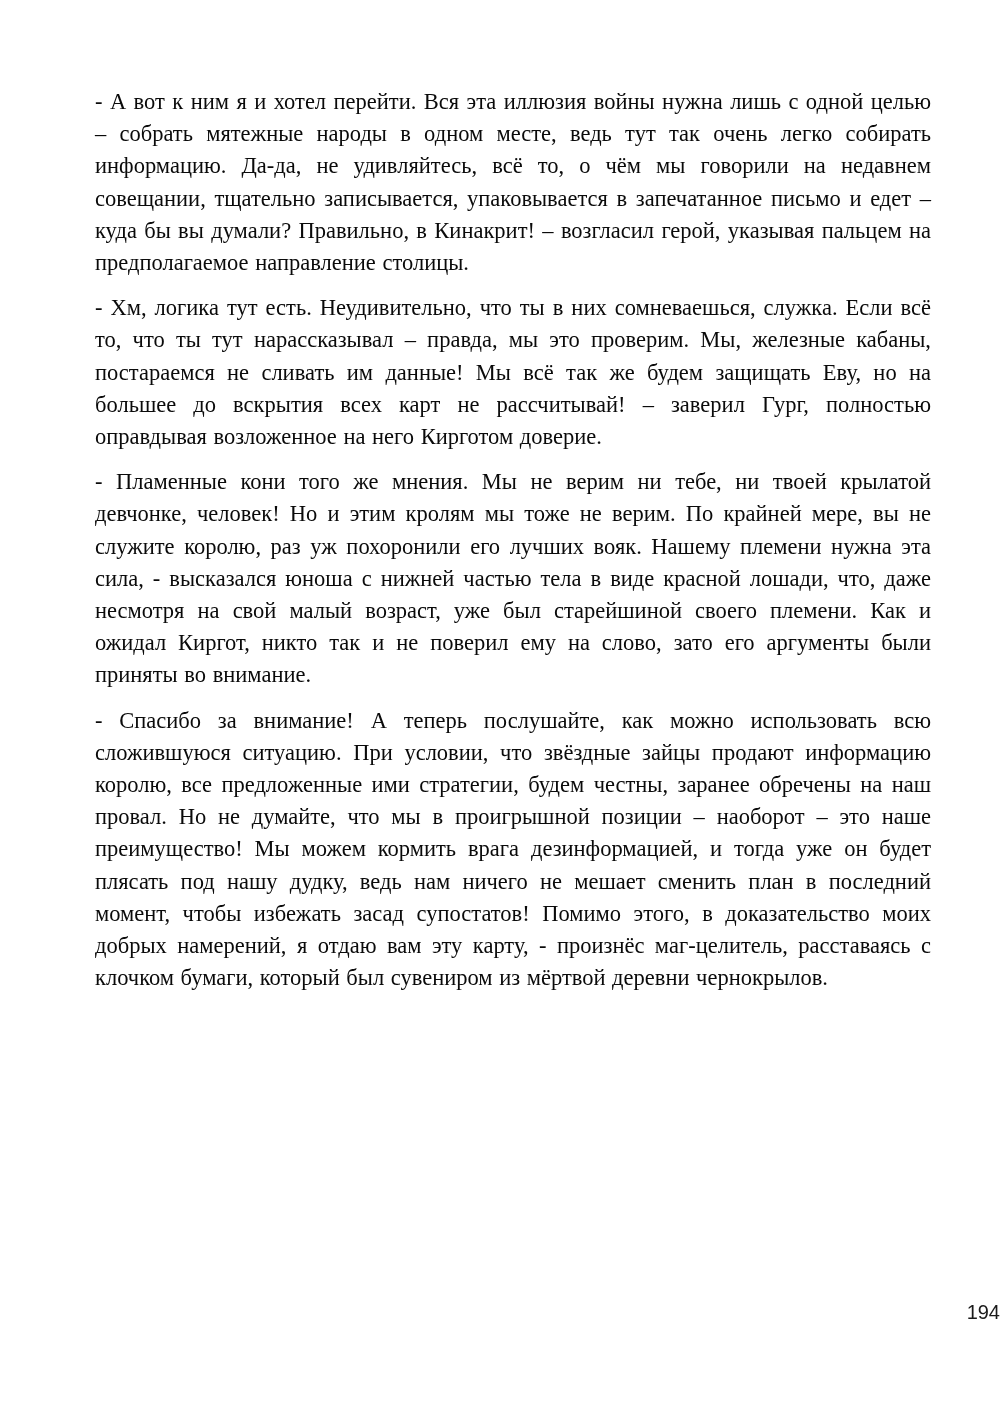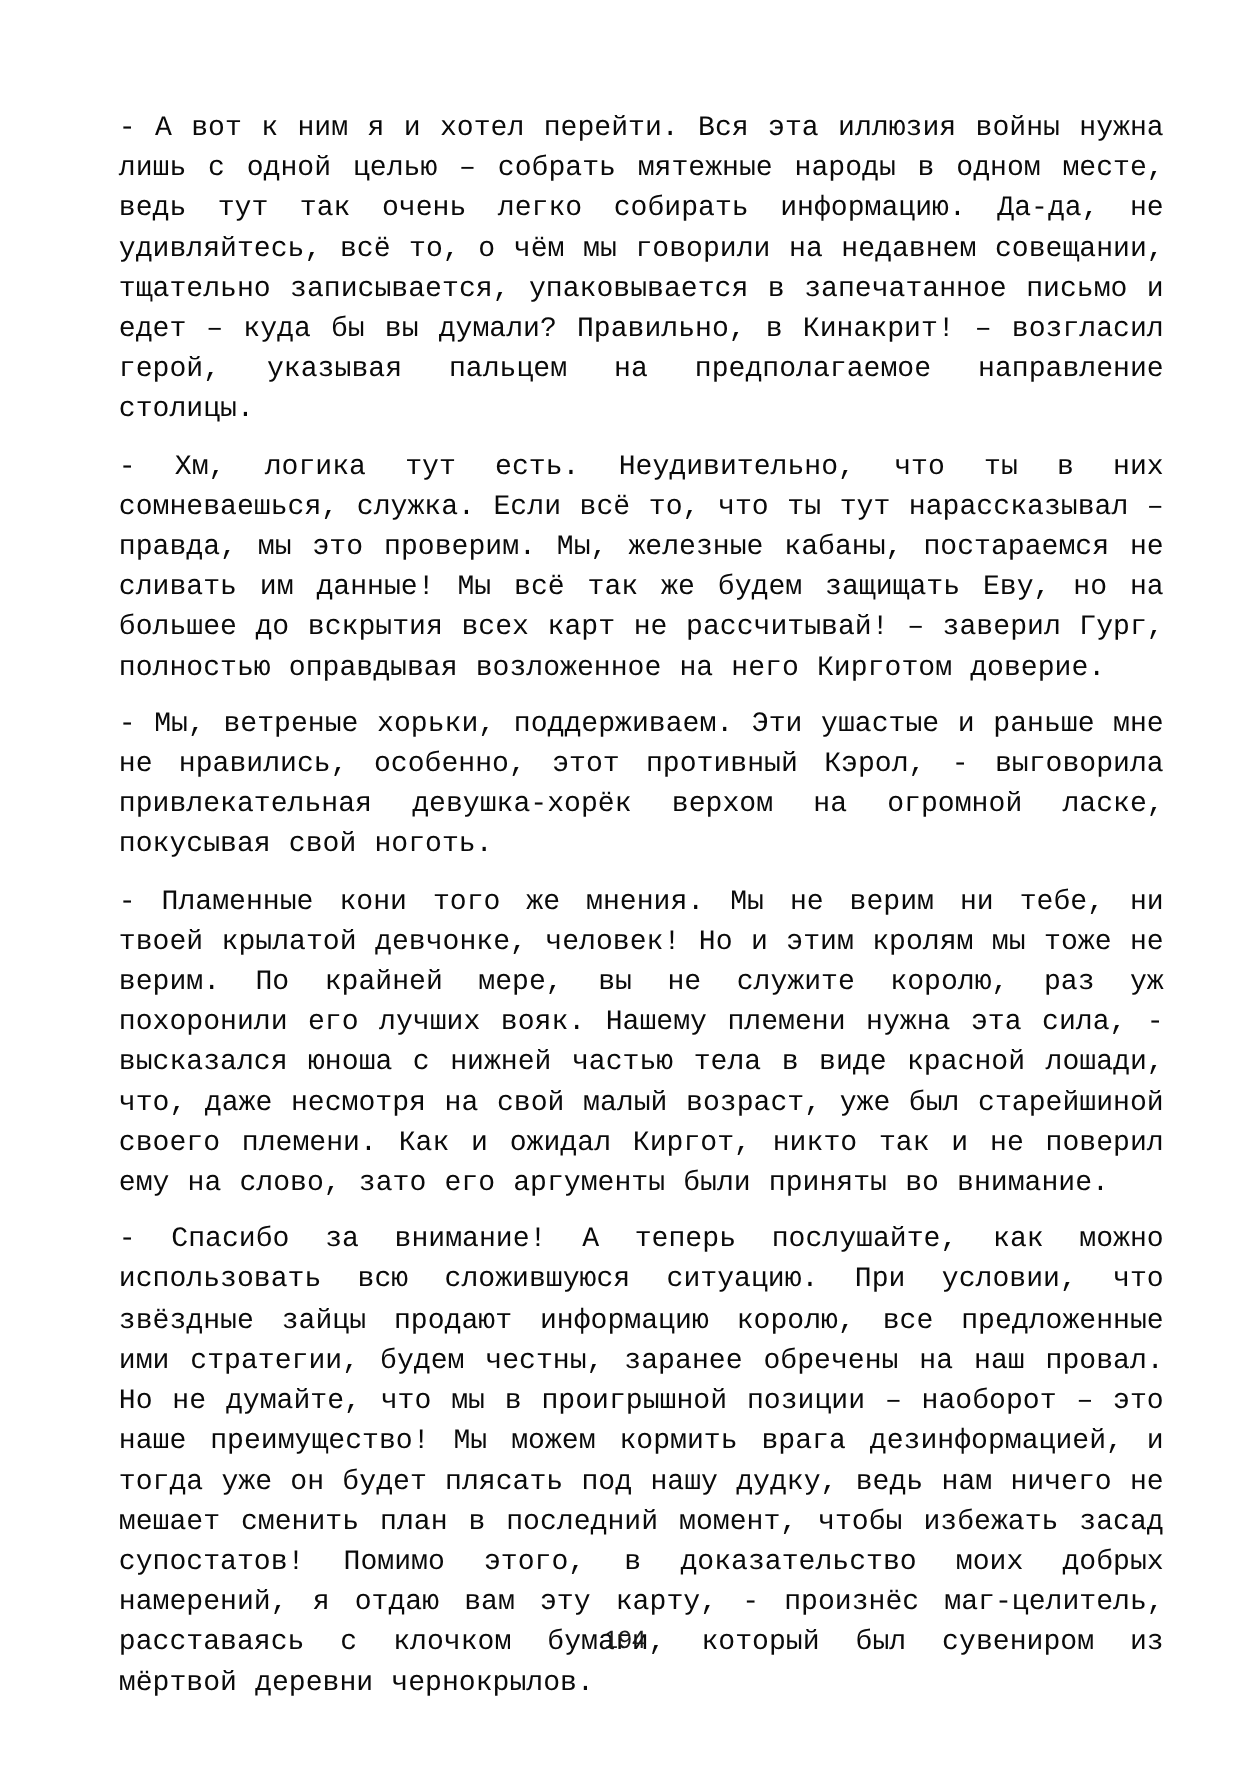--- a/index.html
+++ b/index.html
@@ -14,46 +14,44 @@
     background: #ffffff;
     overflow: hidden;
     font-family: "Liberation Serif", "DejaVu Serif", serif;
     color: #0a0a0a;
   }
   .text-block {
     position: absolute;
     left: 95px;
     top: 86px;
     width: 836px;
-    font-family: Liberation Mono, monospace;
   }
   .text-block p {
     margin: 0 0 13px 0;
     font-size: 22.5px;
     line-height: 32.2px;
     text-align: justify;
     text-justify: inter-word;
     word-spacing: 1px;
   }
   .page-number {
     position: absolute;
     left: 0;
     top: 1301px;
     width: 100%;
-    text-align: center;
+    text-align: right;
     font-family: "Liberation Sans", "DejaVu Sans", sans-serif;
     font-size: 20px;
     color: #1a1a1a;
   }
 </style>
 </head>
 <body>
 
 <div class="page">
   <div class="text-block">
     <p>- А вот к ним я и хотел перейти. Вся эта иллюзия войны нужна лишь с одной целью – собрать мятежные народы в одном месте, ведь тут так очень легко собирать информацию. Да-да, не удивляйтесь, всё то, о чём мы говорили на недавнем совещании, тщательно записывается, упаковывается в запечатанное письмо и едет – куда бы вы думали? Правильно, в Кинакрит! – возгласил герой, указывая пальцем на предполагаемое направление столицы.</p>
     <p>- Хм, логика тут есть. Неудивительно, что ты в них сомневаешься, служка. Если всё то, что ты тут нарассказывал – правда, мы это проверим. Мы, железные кабаны, постараемся не сливать им данные! Мы всё так же будем защищать Еву, но на большее до вскрытия всех карт не рассчитывай! – заверил Гург, полностью оправдывая возложенное на него Кирготом доверие.</p>
-    <p>- Мы, ветреные хорьки, поддерживаем. Эти ушастые и раньше мне не нравились, особенно, этот противный Кэрол, - выговорила привлекательная девушка-хорёк верхом на огромной ласке, покусывая свой ноготь.</p>
     <p>- Пламенные кони того же мнения. Мы не верим ни тебе, ни твоей крылатой девчонке, человек! Но и этим кролям мы тоже не верим. По крайней мере, вы не служите королю, раз уж похоронили его лучших вояк. Нашему племени нужна эта сила, - высказался юноша с нижней частью тела в виде красной лошади, что, даже несмотря на свой малый возраст, уже был старейшиной своего племени. Как и ожидал Киргот, никто так и не поверил ему на слово, зато его аргументы были приняты во внимание.</p>
     <p>- Спасибо за внимание! А теперь послушайте, как можно использовать всю сложившуюся ситуацию. При условии, что звёздные зайцы продают информацию королю, все предложенные ими стратегии, будем честны, заранее обречены на наш провал. Но не думайте, что мы в проигрышной позиции – наоборот – это наше преимущество! Мы можем кормить врага дезинформацией, и тогда уже он будет плясать под нашу дудку, ведь нам ничего не мешает сменить план в последний момент, чтобы избежать засад супостатов! Помимо этого, в доказательство моих добрых намерений, я отдаю вам эту карту, - произнёс маг-целитель, расставаясь с клочком бумаги, который был сувениром из мёртвой деревни чернокрылов.</p>
   </div>
   <div class="page-number">194</div>
 </div>
 
 </body></html>

